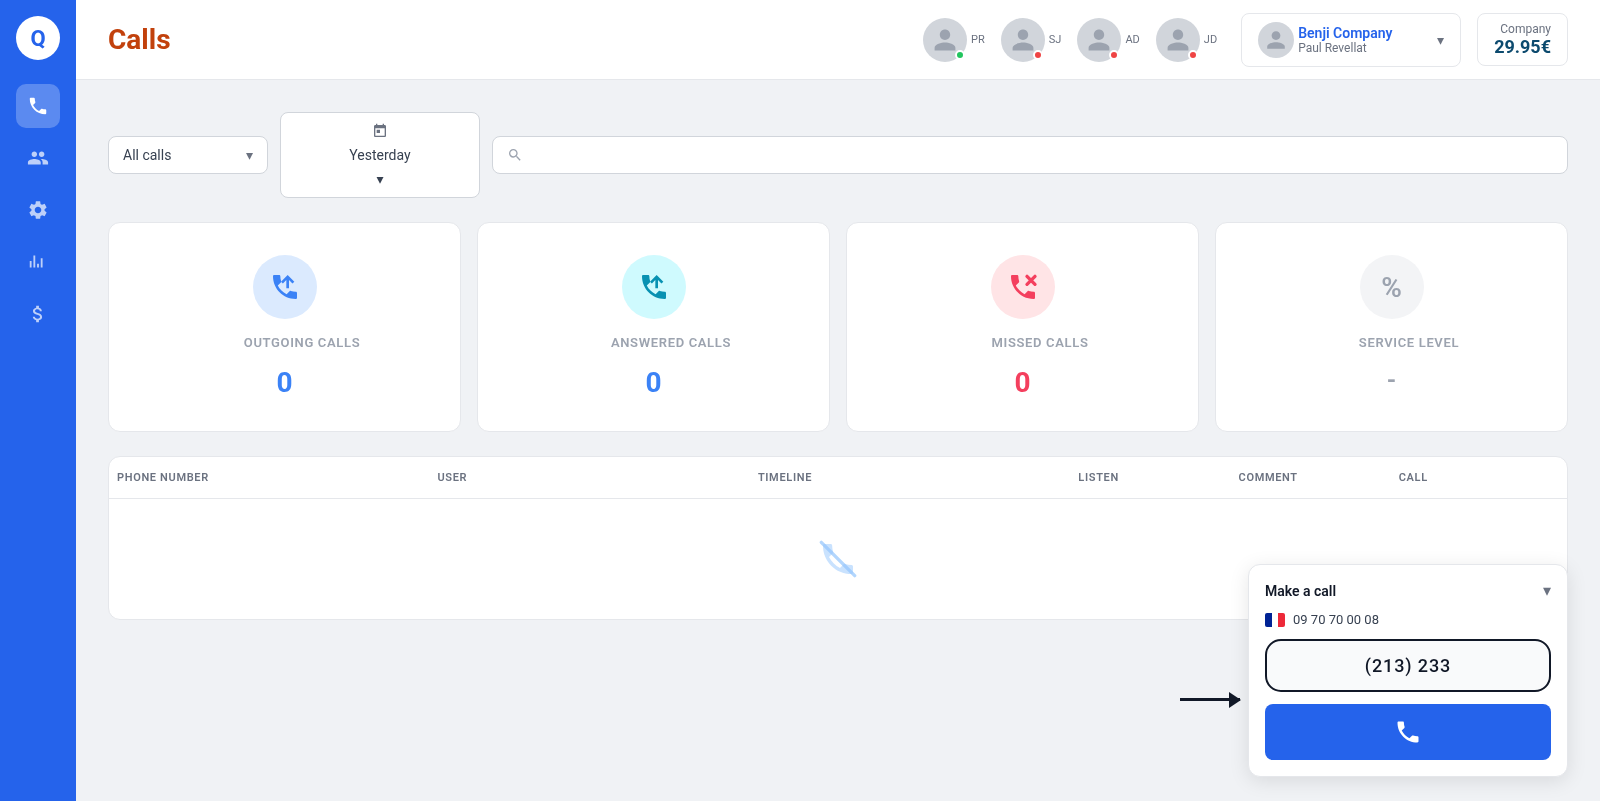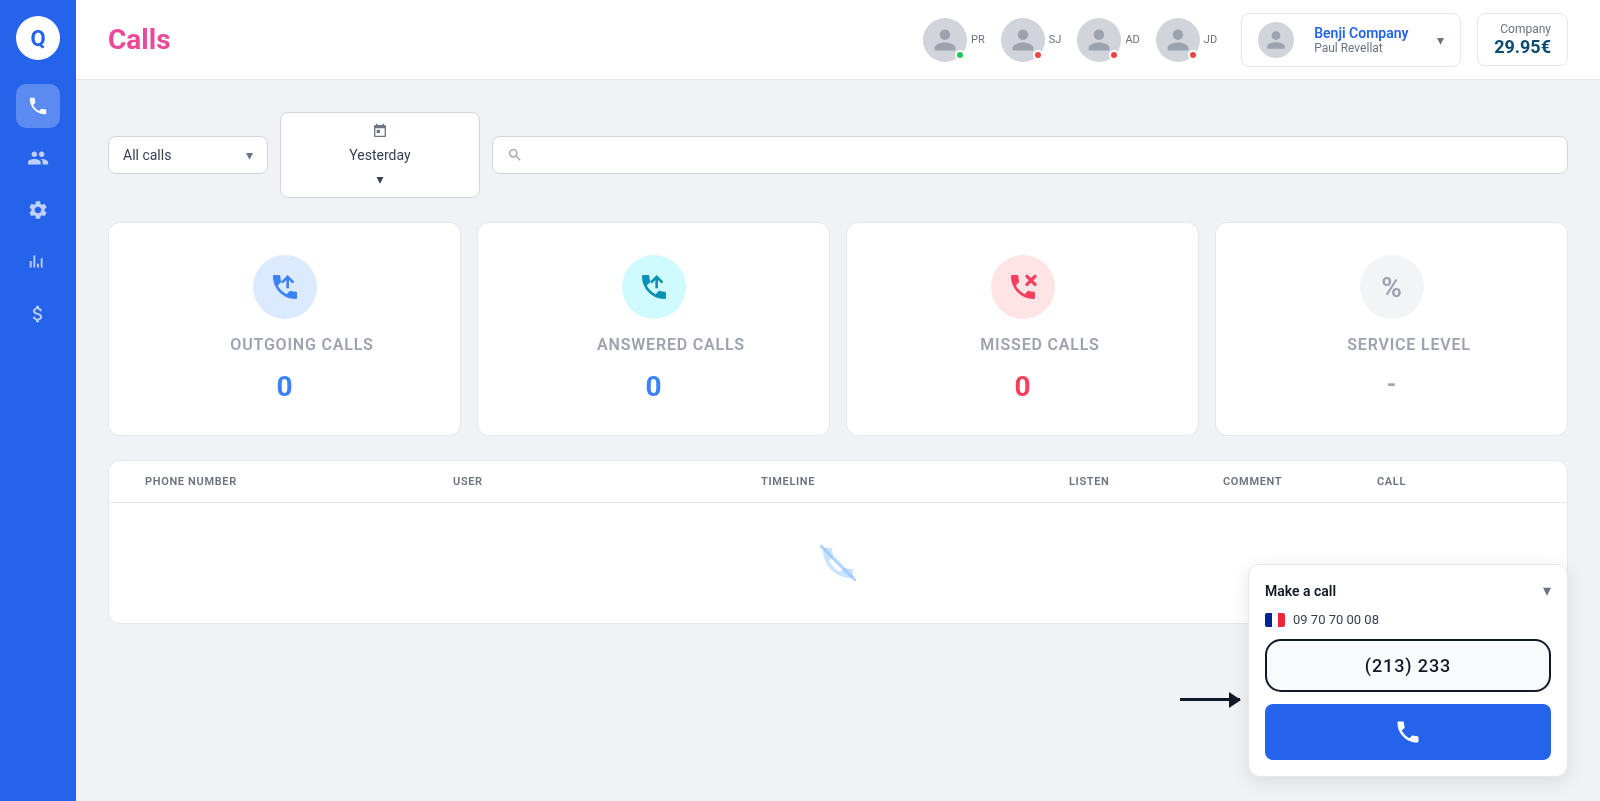--- a/index.html
+++ b/index.html
@@ -50,21 +50,21 @@
       padding: 0 32px;
       height: 80px;
       display: flex;
       align-items: center;
       border-bottom: 1px solid #e5e7eb;
       flex-shrink: 0;
     }
     .header-title {
       font-size: 28px;
       font-weight: 700;
-      color: #ec4899;
+      color: #c2410c;
       margin-right: auto;
     }
     .header-agents {
       display: flex;
       gap: 16px;
       align-items: flex-end;
       margin-right: 24px;
     }
     .agent-avatar {
       display: flex; flex-direction: row; align-items: center; gap: 4px;
@@ -82,21 +82,21 @@
       border-radius: 50%;
       position: absolute;
       bottom: 2px; right: 2px;
       border: 2px solid white;
     }
     .dot-green { background: #22c55e; }
     .dot-red { background: #ef4444; }
     .agent-label { font-size: 11px; color: #6b7280; }
 
     .header-user {
-      display: flex; align-items: center; gap: 20px;
+      display: flex; align-items: center; gap: 4px;
       border: 1px solid #e5e7eb;
       border-radius: 8px;
       padding: 8px 16px;
       min-width: 220px;
       cursor: pointer;
       margin-right: 16px;
     }
     .user-avatar-sm {
       width: 36px; height: 36px;
       background: #d1d5db;
@@ -191,37 +191,37 @@
     .stat-icon {
       width: 64px; height: 64px;
       border-radius: 50%;
       display: flex; align-items: center; justify-content: center;
       font-size: 28px;
     }
     .icon-blue { background: #dbeafe; color: #3b82f6; }
     .icon-teal { background: #cffafe; color: #0891b2; }
     .icon-red { background: #ffe4e6; color: #f43f5e; }
     .icon-gray { background: #f3f4f6; color: #6b7280; }
-    .stat-label { font-size: 16px; font-weight: 600; color: #9ca3af; letter-spacing: 0.05em; text-transform: uppercase; margin-left: 35px; }
+    .stat-label { font-size: 13px; font-weight: 600; color: #9ca3af; letter-spacing: 0.05em; text-transform: uppercase; margin-left: 35px; }
     .stat-value { font-size: 28px; font-weight: 700; }
     .stat-value.blue { color: #3b82f6; }
     .stat-value.red { color: #f43f5e; }
     .stat-value.dash { color: #9ca3af; font-size: 24px; }
 
     
     .table-container {
       background: white;
       border-radius: 12px;
       border: 1px solid #e5e7eb;
       overflow: hidden;
     }
     .table-header {
       display: grid;
       grid-template-columns: 2fr 2fr 2fr 1fr 1fr 1fr;
-      padding: 14px 36px;
+      padding: 14px 8px;
       border-bottom: 1px solid #e5e7eb;
     }
     .th {
       font-size: 11px;
       font-weight: 600;
       color: #6b7280;
       letter-spacing: 0.06em;
       text-transform: uppercase;
     }
     .table-body {

